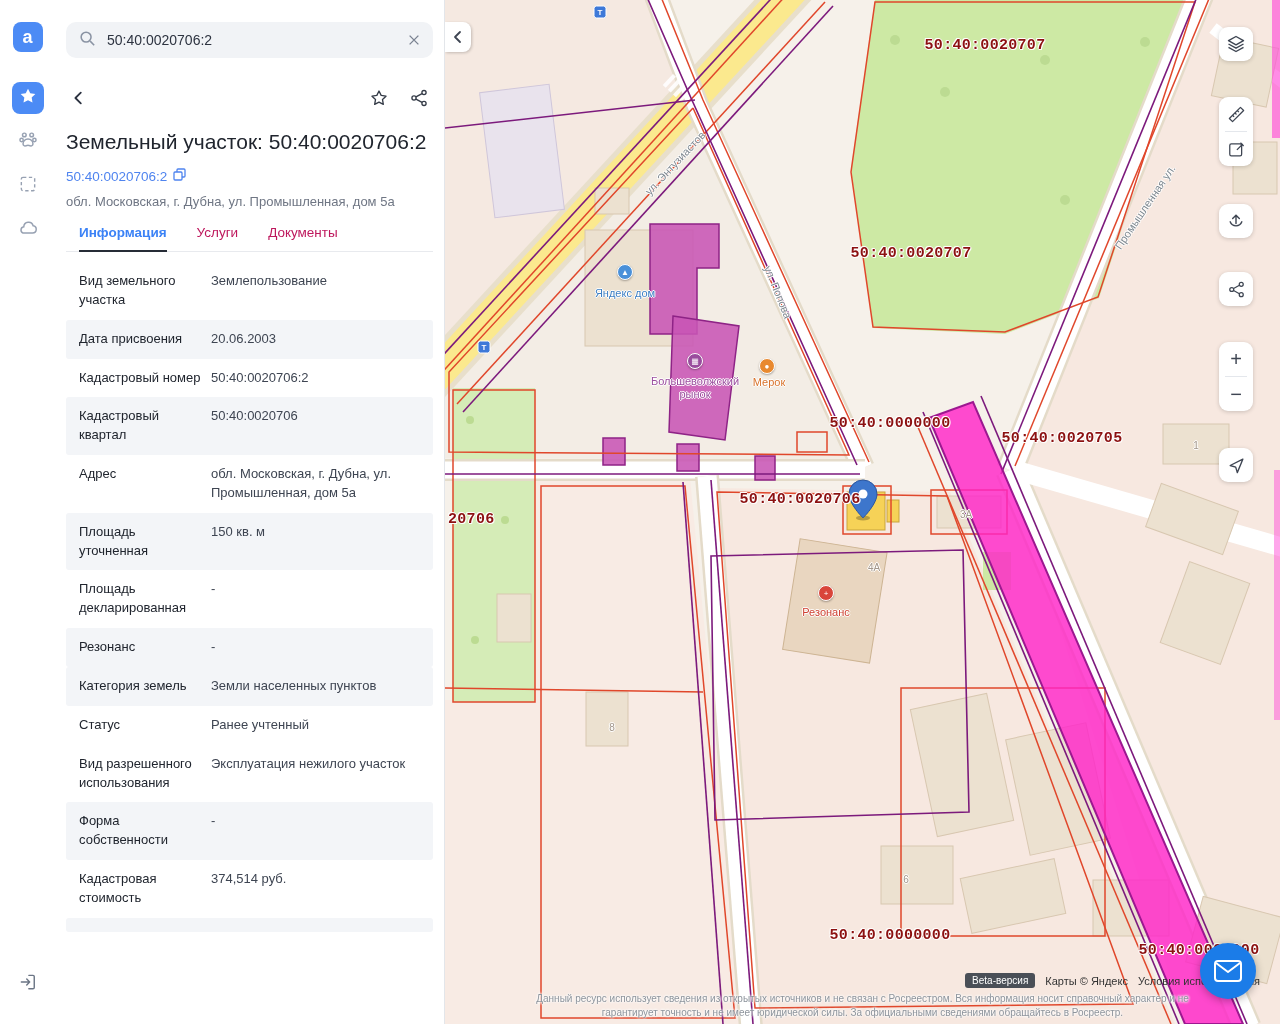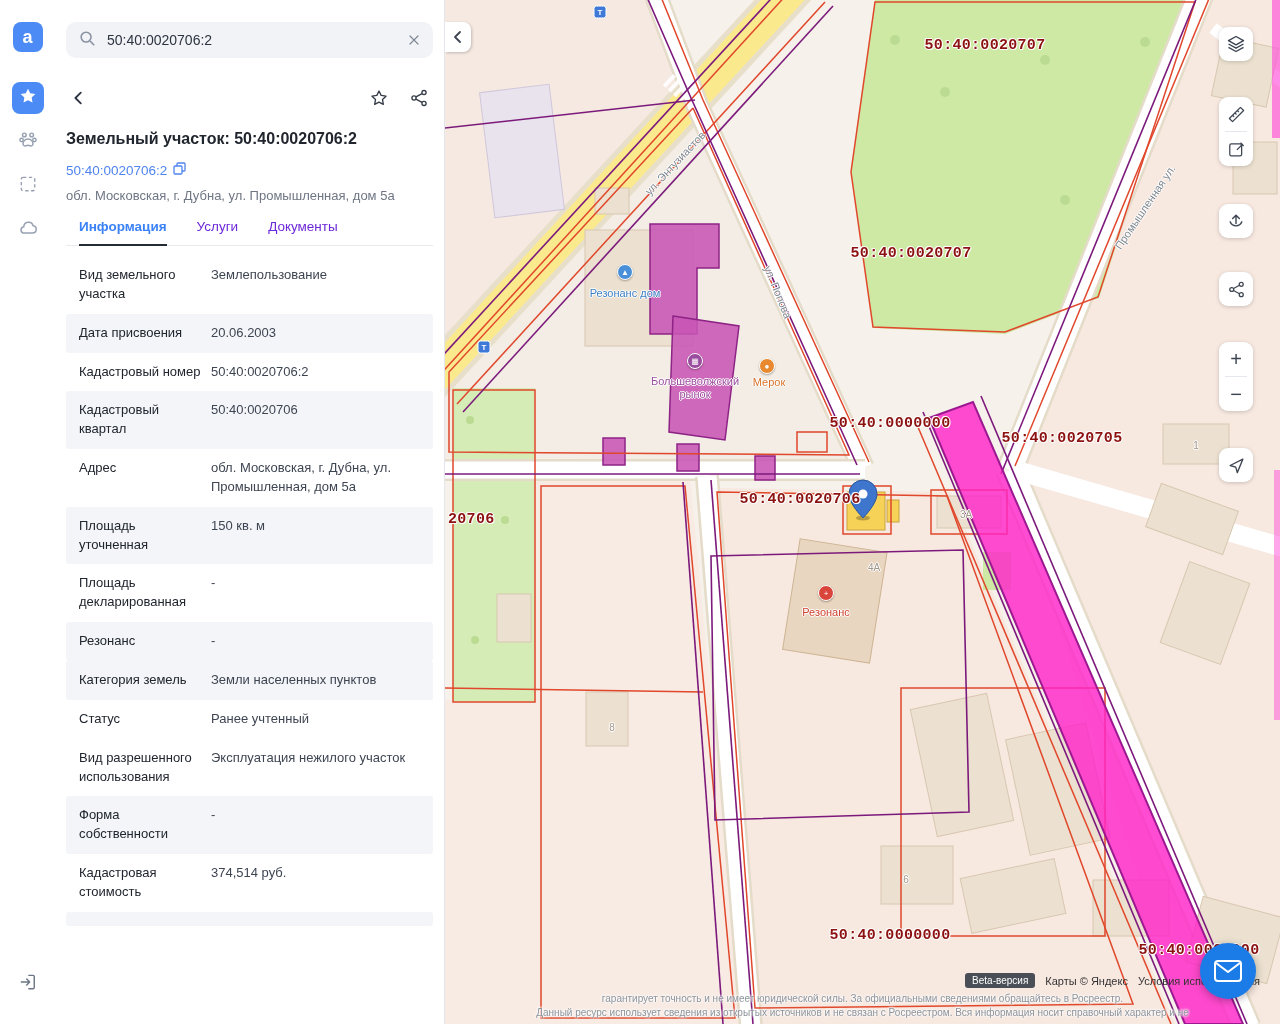--- a/index.html
+++ b/index.html
@@ -19,25 +19,25 @@
   
   .panel{position:absolute;left:55px;top:0;width:390px;height:1024px;background:#fff;z-index:25;
     border-right:1px solid #e3e6ea;overflow:hidden;}
   .search-bar{margin:22px 11px 0;height:36px;background:#f1f3f6;border-radius:10px;display:flex;
     align-items:center;padding:0 12px;gap:9px;}
   .search-bar input{border:none;background:transparent;outline:none;flex:1;font-size:14px;color:#2d3340;
     font-family:"Liberation Sans",sans-serif;}
   .icon-btn{background:none;border:none;padding:0;cursor:pointer;display:flex;align-items:center;justify-content:center;}
   .card-head{display:flex;align-items:center;justify-content:space-between;margin:30px 15px 0 15px;}
   .card-head .right{display:flex;gap:20px;align-items:center;}
-  .card-title{margin:22px 11px 0;font-size:16px;font-weight:bold;color:#20252e;}
+  .card-title{margin:22px 11px 0;font-size:21px;font-weight:normal;color:#20252e;}
   .card-link{margin:14px 11px 0;display:flex;align-items:center;gap:6px;font-size:13.5px;color:#4f84ef;cursor:pointer;}
   .card-address{margin:10px 11px 0;font-size:13px;color:#6f7684;}
   .tabs{display:flex;gap:30px;margin:16px 11px 0;padding:0 13px;border-bottom:1px solid #e8eaee;}
-  .tab{padding-bottom:10px;font-size:13.5px;color:#6d28d9;cursor:pointer;}
+  .tab{padding-bottom:10px;font-size:13.5px;color:#be185d;cursor:pointer;}
   .tab.active{color:#3b82f6;font-weight:bold;border-bottom:2px solid #262c36;margin-bottom:-1px;}
   .info-table{margin:10px 11px 0;}
   .info-row{display:flex;padding:10px 12px 10px 13px;font-size:13px;line-height:1.45;border-radius:3px;}
   .info-row.alt{background:#f3f5f8;}
   .info-label{width:132px;flex:none;color:#20252e;padding-right:10px;}
   .info-value{flex:1;color:#3e4552;}
   .info-row.partial{height:14px;padding:0;}
 
   
   .map{position:absolute;left:445px;top:0;width:835px;height:1024px;overflow:hidden;background:#f6f1ea;}
@@ -370,21 +370,21 @@
       <div class="mlabel cadastral" style="left: 466px; top: 253px; transform: translate(-50%, -50%);">50:40:0020707</div>
       <div class="mlabel cadastral" style="left: 445px; top: 423px; transform: translate(-50%, -50%);">50:40:0000000</div>
       <div class="mlabel cadastral" style="left: 617px; top: 438px; transform: translate(-50%, -50%);">50:40:0020705</div>
       <div class="mlabel cadastral" style="left: 355px; top: 499px; transform: translate(-50%, -50%);">50:40:0020706</div>
       <div class="mlabel cadastral" style="left: 3px; top: 519px; transform: translate(0px, -50%);">20706</div>
       <div class="mlabel cadastral" style="left: 445px; top: 935px; transform: translate(-50%, -50%);">50:40:0000000</div>
       <div class="mlabel cadastral" style="left: 754px; top: 950px; transform: translate(-50%, -50%);">50:40:0000000</div>
       <div class="mlabel street" style="left: 230px; top: 163px; transform: translate(-50%, -50%) rotate(-47deg);">ул. Энтузиастов</div>
       <div class="mlabel street" style="left: 333px; top: 292px; transform: translate(-50%, -50%) rotate(68deg);">ул. Попова</div>
       <div class="mlabel street" style="left: 700px; top: 207px; transform: translate(-50%, -50%) rotate(-56deg);">Промышленная ул.</div>
-      <div class="mlabel poi" style="left: 180px; top: 293px; color: rgb(61, 127, 196); transform: translate(-50%, -50%);">Резонанс дом</div>
+      <div class="mlabel poi" style="left: 180px; top: 293px; color: rgb(61, 127, 196); transform: translate(-50%, -50%);">Яндекс дом</div>
       <div class="mlabel poi" style="left: 250px; top: 381px; color: rgb(154, 77, 158); transform: translate(-50%, -50%);">Большеволжский</div>
       <div class="mlabel poi" style="left: 250px; top: 394px; color: rgb(154, 77, 158); transform: translate(-50%, -50%);">рынок</div>
       <div class="mlabel poi" style="left: 324px; top: 382px; color: rgb(216, 114, 42); transform: translate(-50%, -50%);">Мерок</div>
       <div class="mlabel poi" style="left: 381px; top: 612px; color: rgb(207, 66, 51); transform: translate(-50%, -50%);">Резонанс</div>
       <div class="mlabel number" style="left: 167px; top: 727px; transform: translate(-50%, -50%);">8</div>
       <div class="mlabel number" style="left: 385px; top: 567px; transform: translate(-50%, -50%); margin-left: 44px;">4А</div>
       <div class="mlabel number" style="left: 521px; top: 514px; transform: translate(-50%, -50%);">3А</div>
       <div class="mlabel number" style="left: 461px; top: 879px; transform: translate(-50%, -50%);">6</div>
       <div class="mlabel number" style="left: 751px; top: 445px; transform: translate(-50%, -50%);">1</div>
       <div class="poi-dot" style="left: 180px; top: 272px; background: rgb(74, 144, 217);">▲</div>
@@ -450,22 +450,22 @@
   </div>
   <div class="tool" style="top:448px">
     <button>
       <svg width="19" height="19" viewBox="0 0 24 24" fill="none" stroke="#3e4552" stroke-width="1.7" stroke-linejoin="round">
           <path d="M20 4L4 12l7 2 2 7z"></path>
         </svg>
     </button>
   </div>
 
   <div class="disclaimer">
+    <div>Данный ресурс использует сведения из открытых источников и не связан с Росреестром. Вся информация носит справочный характер и не</div>
     <div>гарантирует точность и не имеет юридической силы. За официальными сведениями обращайтесь в Росреестр.</div>
-    <div>Данный ресурс использует сведения из открытых источников и не связан с Росреестром. Вся информация носит справочный характер и не</div>
   </div>
 
   <div class="attribution">
     <span class="beta-badge">Beta-версия</span>
     <span class="attr-link">Карты © Яндекс</span>
     <span class="attr-link">Условия использования</span>
   </div>
 
   <button class="chat-btn">
     <svg width="30" height="26" viewBox="0 0 30 26" fill="none" stroke="#fff" stroke-width="2" stroke-linejoin="round">

